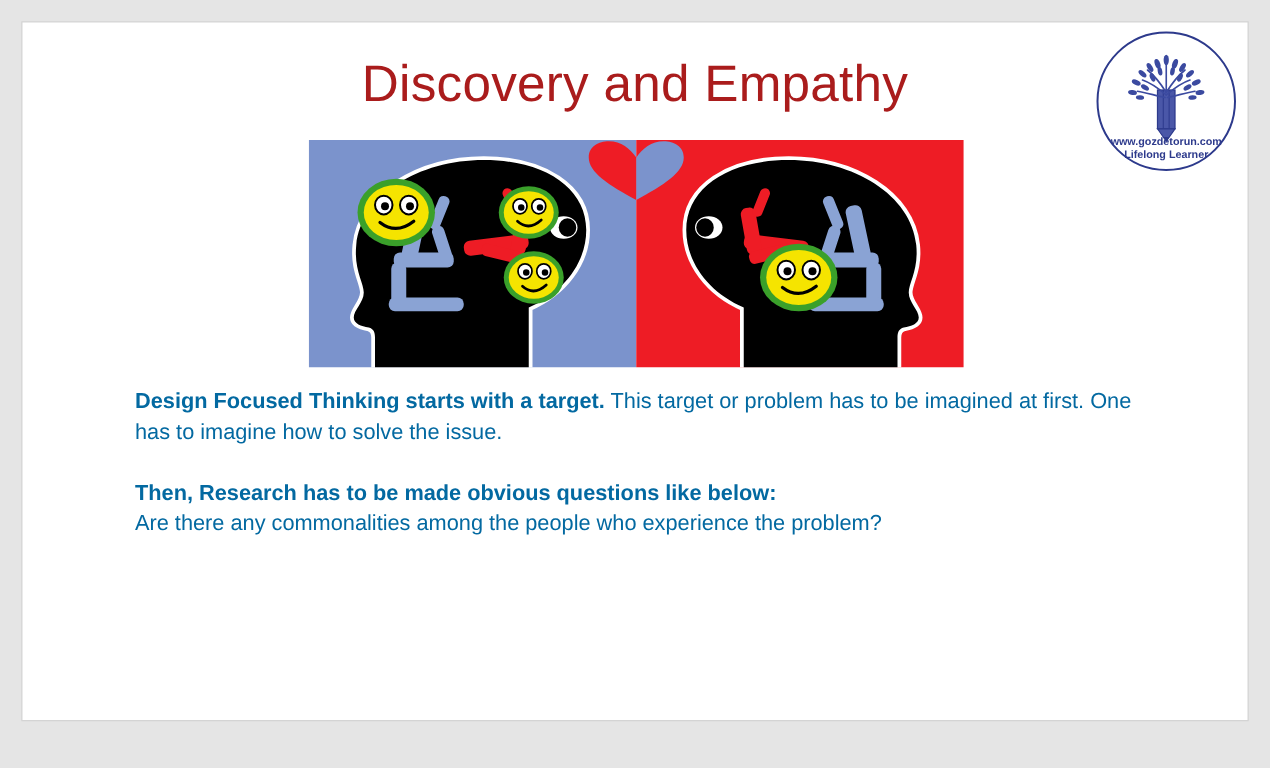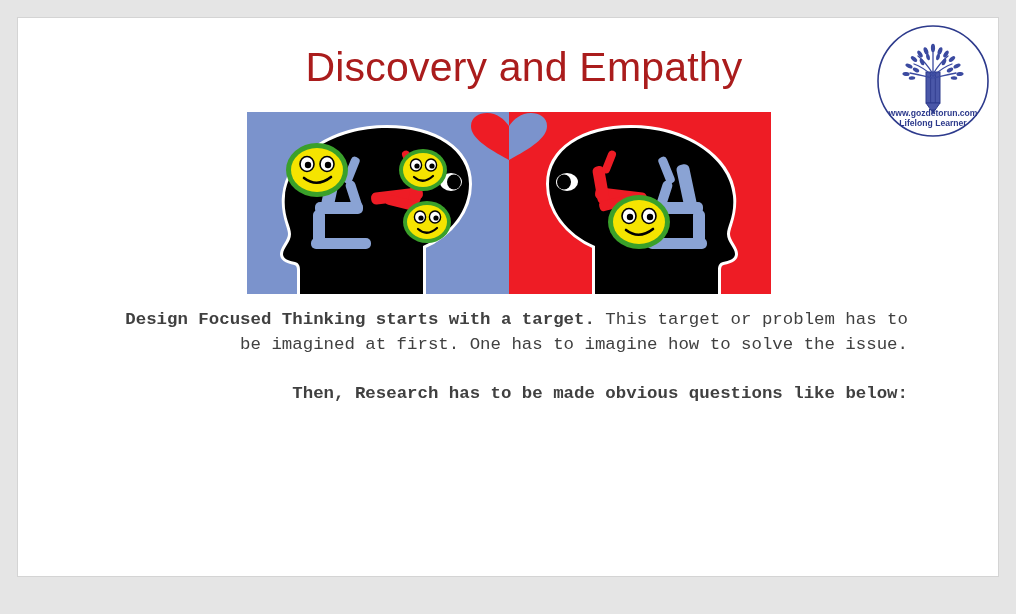--- a/index.html
+++ b/index.html
@@ -32,21 +32,20 @@
     top: 27px;
     width: 980px;
     text-align: center;
     color: #aa1c1c;
     font-size: 41px;
     font-weight: 400;
     letter-spacing: 0.2px;
     line-height: 1.1;
     font-family: "Liberation Sans", sans-serif;
     white-space: nowrap;
-    padding-left: 16px;
   }
 
   
   #logo-badge {
     position: absolute;
     left: 858px;
     top: 6px;
     width: 114px;
     height: 114px;
     text-decoration: underline;
@@ -62,25 +61,25 @@
     height: 182px;
   }
   #illustration svg { display: block; }
 
   
   #body-copy {
     position: absolute;
     left: 90px;
     top: 290px;
     width: 800px;
-    text-align: right;
-    color: #404040;
+    text-align: left;
+    color: #0369a1;
     font-size: 17.4px;
     line-height: 24.6px;
-    font-family: Liberation Mono, monospace;
+    font-family: Liberation Sans, sans-serif;
   }
   #body-copy .p {
     margin: 0;
   }
   #body-copy .spacer {
     height: 24.6px;
   }
   .bold { font-weight: bold; }
 </style>
 </head>
@@ -268,15 +267,16 @@
       </g>
     </svg>
   </div>
 
   <div id="body-copy">
     <p class="p"><span class="bold">Design Focused Thinking starts with a target.</span><span> This target or problem has to be imagined at first. One has to imagine how to solve the issue.</span></p>
 
     <div class="spacer"></div>
 
     <p class="p bold">Then, Research has to be made obvious questions like below:</p>
+    <p class="p">Are there any commonalities among the people who experience the problem?</p>
   </div>
 
 </div>
 
 </body></html>

